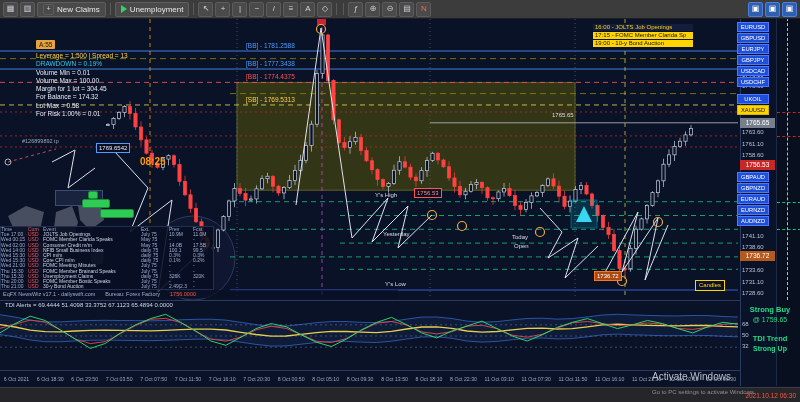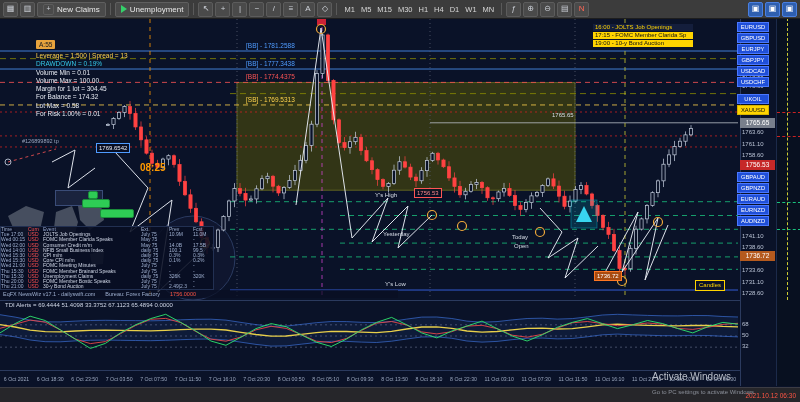--- a/index.html
+++ b/index.html
@@ -115,31 +115,20 @@
         <span class="tool-icon">↖</span>
         <span class="tool-icon">+</span>
         <span class="tool-icon">|</span>
         <span class="tool-icon">−</span>
         <span class="tool-icon">/</span>
         <span class="tool-icon">≡</span>
         <span class="tool-icon">A</span>
         <span class="tool-icon">◇</span>
       </span>
     <span class="tool-sep"></span>
-    <span id="tb-tf" style="display:flex;">
-        <span class="tf-btn">M1</span>
-        <span class="tf-btn">M5</span>
-        <span class="tf-btn">M15</span>
-        <span class="tf-btn">M30</span>
-        <span class="tf-btn">H1</span>
-        <span class="tf-btn">H4</span>
-        <span class="tf-btn">D1</span>
-        <span class="tf-btn">W1</span>
-        <span class="tf-btn">MN</span>
-      </span>
     <span class="tool-sep"></span>
     <span id="tb-right" style="display:flex;gap:2px;">
         <span class="tool-icon">ƒ</span>
         <span class="tool-icon">⊕</span>
         <span class="tool-icon">⊖</span>
         <span class="tool-icon">▤</span>
         <span class="tool-icon red">N</span>
       </span>
     <span class="spacer"></span>
     <span id="tb-corner" style="display:flex;gap:2px;">
@@ -564,20 +553,27 @@
         <polygon points="0.0,13.7 15.1,16.1 30.1,19.1 45.2,20.8 60.2,20.9 75.3,20.1 90.4,19.5 105.4,19.3 120.5,19.5 135.6,19.6 150.6,19.8 165.7,19.5 180.7,18.8 195.8,18.3 210.9,18.2 225.9,19.1 241.0,21.4 256.0,23.6 271.1,25.3 286.2,25.1 301.2,23.4 316.3,21.7 331.3,20.5 346.4,20.6 361.5,21.3 376.5,21.6 391.6,20.4 406.7,18.1 421.7,16.1 436.8,16.0 451.8,17.5 466.9,20.1 482.0,21.2 497.0,20.6 512.1,18.9 527.1,17.5 542.2,17.2 557.3,18.1 572.3,17.6 587.4,15.9 602.4,14.0 617.5,13.3 632.6,13.9 647.6,14.4 662.7,14.8 677.8,14.9 692.8,14.5 707.9,14.6 722.9,15.5 738.0,16.0 738.0,35.9 722.9,35.3 707.9,34.5 692.8,34.4 677.8,34.7 662.7,34.7 647.6,34.2 632.6,33.8 617.5,33.1 602.4,33.8 587.4,35.8 572.3,37.5 557.3,37.9 542.2,37.1 527.1,37.3 512.1,38.7 497.0,40.4 482.0,41.1 466.9,40.0 451.8,37.3 436.8,35.8 421.7,36.0 406.7,38.0 391.6,40.2 376.5,41.5 361.5,41.1 346.4,40.4 331.3,40.3 316.3,41.5 301.2,43.2 286.2,44.9 271.1,45.1 256.0,43.4 241.0,41.2 225.9,38.9 210.9,38.0 195.8,38.2 180.7,38.7 165.7,39.3 150.6,39.7 135.6,39.5 120.5,39.3 105.4,39.1 90.4,39.3 75.3,39.9 60.2,40.8 45.2,40.7 30.1,39.0 15.1,35.9 0.0,33.5" fill="rgba(59,111,212,0.10)"></polygon>
         <polyline points="0.0,13.7 15.1,16.1 30.1,19.1 45.2,20.8 60.2,20.9 75.3,20.1 90.4,19.5 105.4,19.3 120.5,19.5 135.6,19.6 150.6,19.8 165.7,19.5 180.7,18.8 195.8,18.3 210.9,18.2 225.9,19.1 241.0,21.4 256.0,23.6 271.1,25.3 286.2,25.1 301.2,23.4 316.3,21.7 331.3,20.5 346.4,20.6 361.5,21.3 376.5,21.6 391.6,20.4 406.7,18.1 421.7,16.1 436.8,16.0 451.8,17.5 466.9,20.1 482.0,21.2 497.0,20.6 512.1,18.9 527.1,17.5 542.2,17.2 557.3,18.1 572.3,17.6 587.4,15.9 602.4,14.0 617.5,13.3 632.6,13.9 647.6,14.4 662.7,14.8 677.8,14.9 692.8,14.5 707.9,14.6 722.9,15.5 738.0,16.0" fill="none" stroke="#3b6fd4" stroke-width="0.7"></polyline>
         <polyline points="0.0,33.5 15.1,35.9 30.1,39.0 45.2,40.7 60.2,40.8 75.3,39.9 90.4,39.3 105.4,39.1 120.5,39.3 135.6,39.5 150.6,39.7 165.7,39.3 180.7,38.7 195.8,38.2 210.9,38.0 225.9,38.9 241.0,41.2 256.0,43.4 271.1,45.1 286.2,44.9 301.2,43.2 316.3,41.5 331.3,40.3 346.4,40.4 361.5,41.1 376.5,41.5 391.6,40.2 406.7,38.0 421.7,36.0 436.8,35.8 451.8,37.3 466.9,40.0 482.0,41.1 497.0,40.4 512.1,38.7 527.1,37.3 542.2,37.1 557.3,37.9 572.3,37.5 587.4,35.8 602.4,33.8 617.5,33.1 632.6,33.8 647.6,34.2 662.7,34.7 677.8,34.7 692.8,34.4 707.9,34.5 722.9,35.3 738.0,35.9" fill="none" stroke="#3b6fd4" stroke-width="0.7"></polyline>
         <polyline points="0.0,23.6 15.1,26.0 30.1,29.1 45.2,30.7 60.2,30.9 75.3,30.0 90.4,29.4 105.4,29.2 120.5,29.4 135.6,29.6 150.6,29.8 165.7,29.4 180.7,28.7 195.8,28.2 210.9,28.1 225.9,29.0 241.0,31.3 256.0,33.5 271.1,35.2 286.2,35.0 301.2,33.3 316.3,31.6 331.3,30.4 346.4,30.5 361.5,31.2 376.5,31.6 391.6,30.3 406.7,28.0 421.7,26.0 436.8,25.9 451.8,27.4 466.9,30.0 482.0,31.1 497.0,30.5 512.1,28.8 527.1,27.4 542.2,27.1 557.3,28.0 572.3,27.6 587.4,25.8 602.4,23.9 617.5,23.2 632.6,23.8 647.6,24.3 662.7,24.7 677.8,24.8 692.8,24.5 707.9,24.5 722.9,25.4 738.0,25.9" fill="none" stroke="#e8cf4a" stroke-width="1.3"></polyline>
         <polyline points="0.0,27.3 15.1,23.2 30.1,19.1 45.2,21.2 60.2,28.8 75.3,38.1 90.4,42.6 105.4,40.6 120.5,32.7 135.6,24.5 150.6,18.3 165.7,17.4 180.7,21.6 195.8,30.5 210.9,38.1 225.9,40.2 241.0,36.0 256.0,28.8 271.1,25.3 286.2,27.4 301.2,33.6 316.3,40.2 331.3,41.6 346.4,37.5 361.5,29.4 376.5,22.2 391.6,20.5 406.7,24.0 421.7,30.9 436.8,32.9 451.8,30.7 466.9,25.1 482.0,24.3 497.0,27.6 512.1,34.2 527.1,36.2 542.2,33.3 557.3,27.1 572.3,21.8 587.4,20.5 602.4,22.6 617.5,24.7 632.6,23.6 647.6,22.0 662.7,23.2 677.8,27.4 692.8,28.4 707.9,26.3 722.9,23.4 738.0,22.3" fill="none" stroke="#e84848" stroke-width="0.9"></polyline>
         <polyline points="0.0,31.9 15.1,22.6 30.1,15.2 45.2,19.5 60.2,28.8 75.3,38.1 90.4,47.4 105.4,42.4 120.5,31.9 135.6,23.8 150.6,17.6 165.7,13.3 180.7,21.4 195.8,30.0 210.9,40.0 225.9,44.3 241.0,36.2 256.0,27.6 271.1,22.6 286.2,25.7 301.2,33.8 316.3,41.2 331.3,45.5 346.4,38.1 361.5,28.8 376.5,21.4 391.6,16.4 406.7,23.8 421.7,31.9 436.8,36.9 451.8,30.0 466.9,25.1 482.0,20.1 497.0,27.6 512.1,35.0 527.1,40.0 542.2,33.8 557.3,26.3 572.3,21.4 587.4,17.6 602.4,22.6 617.5,27.6 632.6,23.8 647.6,19.5 662.7,22.6 677.8,27.6 692.8,31.9 707.9,25.7 722.9,21.4 738.0,23.2" fill="none" stroke="#2ee86e" stroke-width="0.9"></polyline>
       </svg>
   </div>
   <div class="tdi-label">TDI Alerts = 69.4444 51.4098 33.3752 67.1123 65.4894 0.0000</div>
 
+  <div class="signals">
+    <div class="sig-big">Strong Buy</div>
+    <div class="sig-sm">@ 1759.65</div>
+    <div style="height:8px;"></div>
+    <div class="sig-big">TDI Trend</div>
+    <div class="sig-sm" style="font-weight:bold;">Strong Up</div>
+  </div>
 
   <div class="time-axis" id="time-axis">
       <span class="ta-item">6 Oct 2021</span>
       <span class="ta-item">6 Oct 18:30</span>
       <span class="ta-item">6 Oct 23:50</span>
       <span class="ta-item">7 Oct 03:50</span>
       <span class="ta-item">7 Oct 07:50</span>
       <span class="ta-item">7 Oct 11:50</span>
       <span class="ta-item">7 Oct 16:10</span>
       <span class="ta-item">7 Oct 20:30</span>
@@ -647,19 +643,19 @@
     <div class="lvl" style="top: 60.0185px; color: rgb(79, 155, 255);">[BB] - 1777.3438</div>
     <div class="lvl" style="top: 73.3875px; color: rgb(255, 85, 85);">[BB] - 1774.4375</div>
     <div class="lvl" style="top: 95.956px; color: rgb(255, 211, 77);">[SB] - 1769.5313</div>
     <div class="ctext" style="left: 375px; top: 192px;">Y's High</div>
     <div class="ctext" style="left: 383px; top: 231px;">Yesterday</div>
     <div class="ctext" style="left: 512px; top: 234px;">Today</div>
     <div class="ctext" style="left: 514px; top: 243px;">Open</div>
     <div class="ctext" style="left: 385px; top: 281px;">Y's Low</div>
     <div class="ctext" style="left: 552px; top: 112px;">1765.65</div>
     <div class="bubble" style="left: 96px; top: 143px; color: rgb(232, 236, 244); border: 1px solid rgb(79, 155, 255); background: rgba(8, 14, 34, 0.85);">1769.6542</div>
-    <div class="bubble" style="left: 138px; top: 164px; color: rgb(255, 153, 0); border: none; background: transparent; font-size: 10px; font-weight: bold;">08:25</div>
+    <div class="bubble" style="left: 138px; top: 158px; color: rgb(255, 153, 0); border: none; background: transparent; font-size: 10px; font-weight: bold;">08:25</div>
     <div class="bubble" style="left: 414px; top: 188px; color: rgb(255, 136, 136); border: 1px solid rgb(255, 85, 85); background: rgba(8, 14, 34, 0.85);">1756.53</div>
     <div class="bubble" style="left: 594px; top: 271px; color: rgb(255, 255, 255); border: 1px solid rgb(255, 119, 34); background: rgb(168, 74, 16);">1736.72</div>
     <div class="scale-label" style="top: 320.84px;">68</div>
     <div class="scale-label" style="top: 332px;">50</div>
     <div class="scale-label" style="top: 343.16px;">32</div>
   </div>
 
 </body></html>

